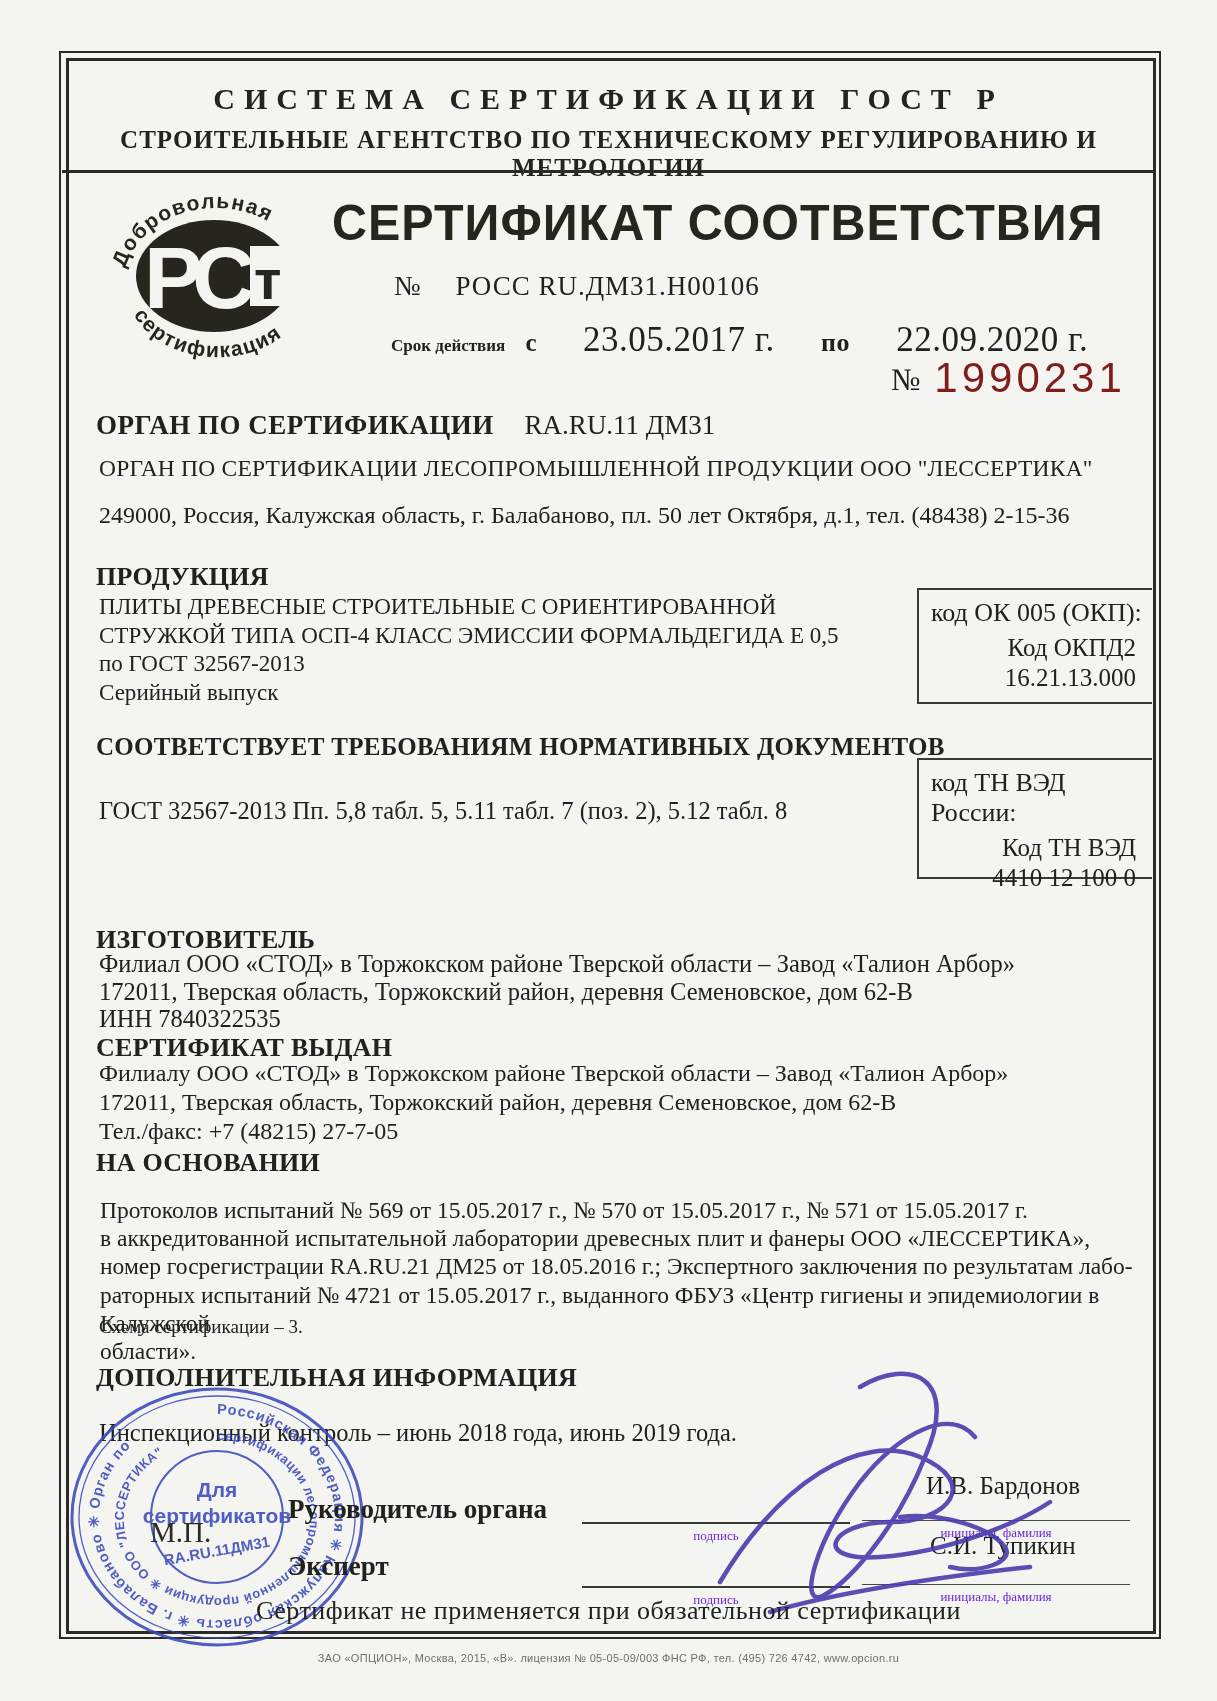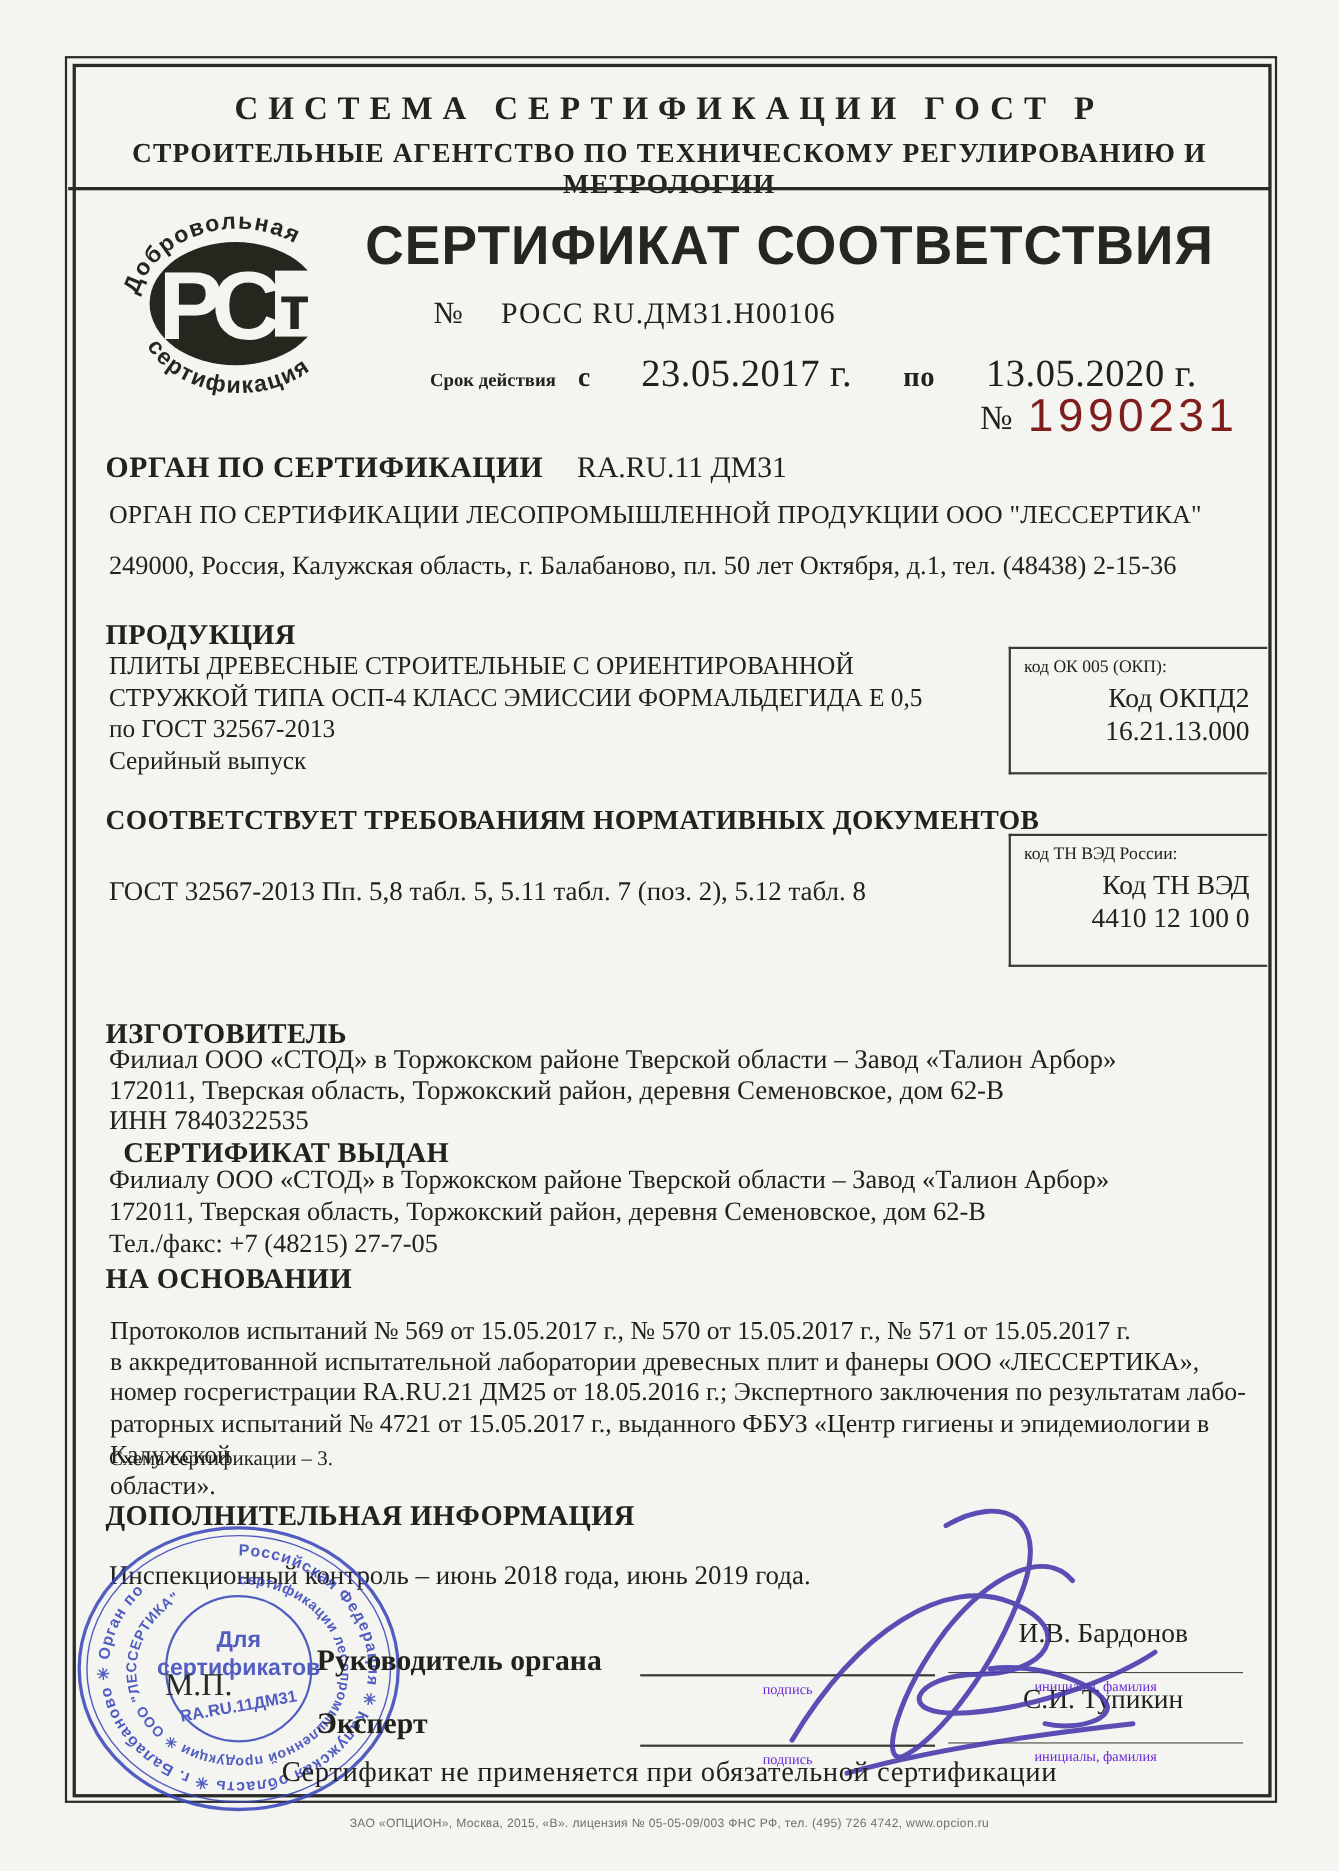--- a/index.html
+++ b/index.html
@@ -66,28 +66,28 @@
     font-size:23.5px;line-height:28.5px;white-space:pre-line;
     transform:scaleX(0.98);transform-origin:left;
   }
   .code-box{
     left:917px;width:233px;
     border-top:2px solid #3a3a34;border-left:2px solid #3a3a34;border-bottom:2px solid #3a3a34;
     background:transparent;
   }
   .box-okp{top:588px;height:112px;}
   .box-tnved{top:758px;height:117px;}
-  .code-box .cap{font-size:16px;padding:8px 0 0 12px;}
+  .code-box .cap{font-size:26px;padding:8px 0 0 12px;}
   .code-box .r1{font-size:25px;text-align:right;padding:6px 16px 0 0;}
   .code-box .r2{font-size:25px;text-align:right;padding:2px 16px 0 0;}
   .h-conf{left:96px;top:733px;font-size:25px;}
   .conf-text{left:99px;top:797px;font-size:24.5px;white-space:nowrap;}
   .h-izg{left:96px;top:925px;}
   .izg-text{left:99px;top:950px;font-size:24.5px;line-height:27.5px;white-space:pre-line;}
-  .h-vydan{left:96px;top:1033px;margin-left:16px;}
+  .h-vydan{left:96px;top:1033px;}
   .vydan-text{left:99px;top:1059px;font-size:24px;line-height:29px;white-space:pre-line;}
   .h-osnov{left:96px;top:1148px;}
   .osnov-text{
     left:100px;top:1196px;width:1080px;
     font-size:23.5px;line-height:28.2px;white-space:pre-line;
   }
   .h-dop{left:96px;top:1363px;}
   .dop1{left:99px;top:1316px;font-size:19px;white-space:nowrap;}
   .dop2{left:99px;top:1419px;font-size:24.5px;white-space:nowrap;}
   .mp{left:150px;top:1516px;font-size:29px;color:#2a2a26;}
@@ -154,21 +154,21 @@
   <div class="abs num-row">
     <span class="no">№</span>
     <span class="val">РОСС RU.ДМ31.Н00106</span>
   </div>
 
   <div class="abs validity-row">
     <span class="lbl">Срок действия</span>
     <span class="word">с</span>
     <span class="date">23.05.2017 г.</span>
     <span class="word date2">по</span>
-    <span class="date">13.05.2020 г.</span>
+    <span class="date">22.09.2020 г.</span>
   </div>
 
   <div class="abs blank-no">
     <span>№</span>
     <span class="digits">1990231</span>
   </div>
 
   <div class="abs org-head">
     <b>ОРГАН ПО СЕРТИФИКАЦИИ</b>
     <span class="code">RA.RU.11 ДМ31</span>

